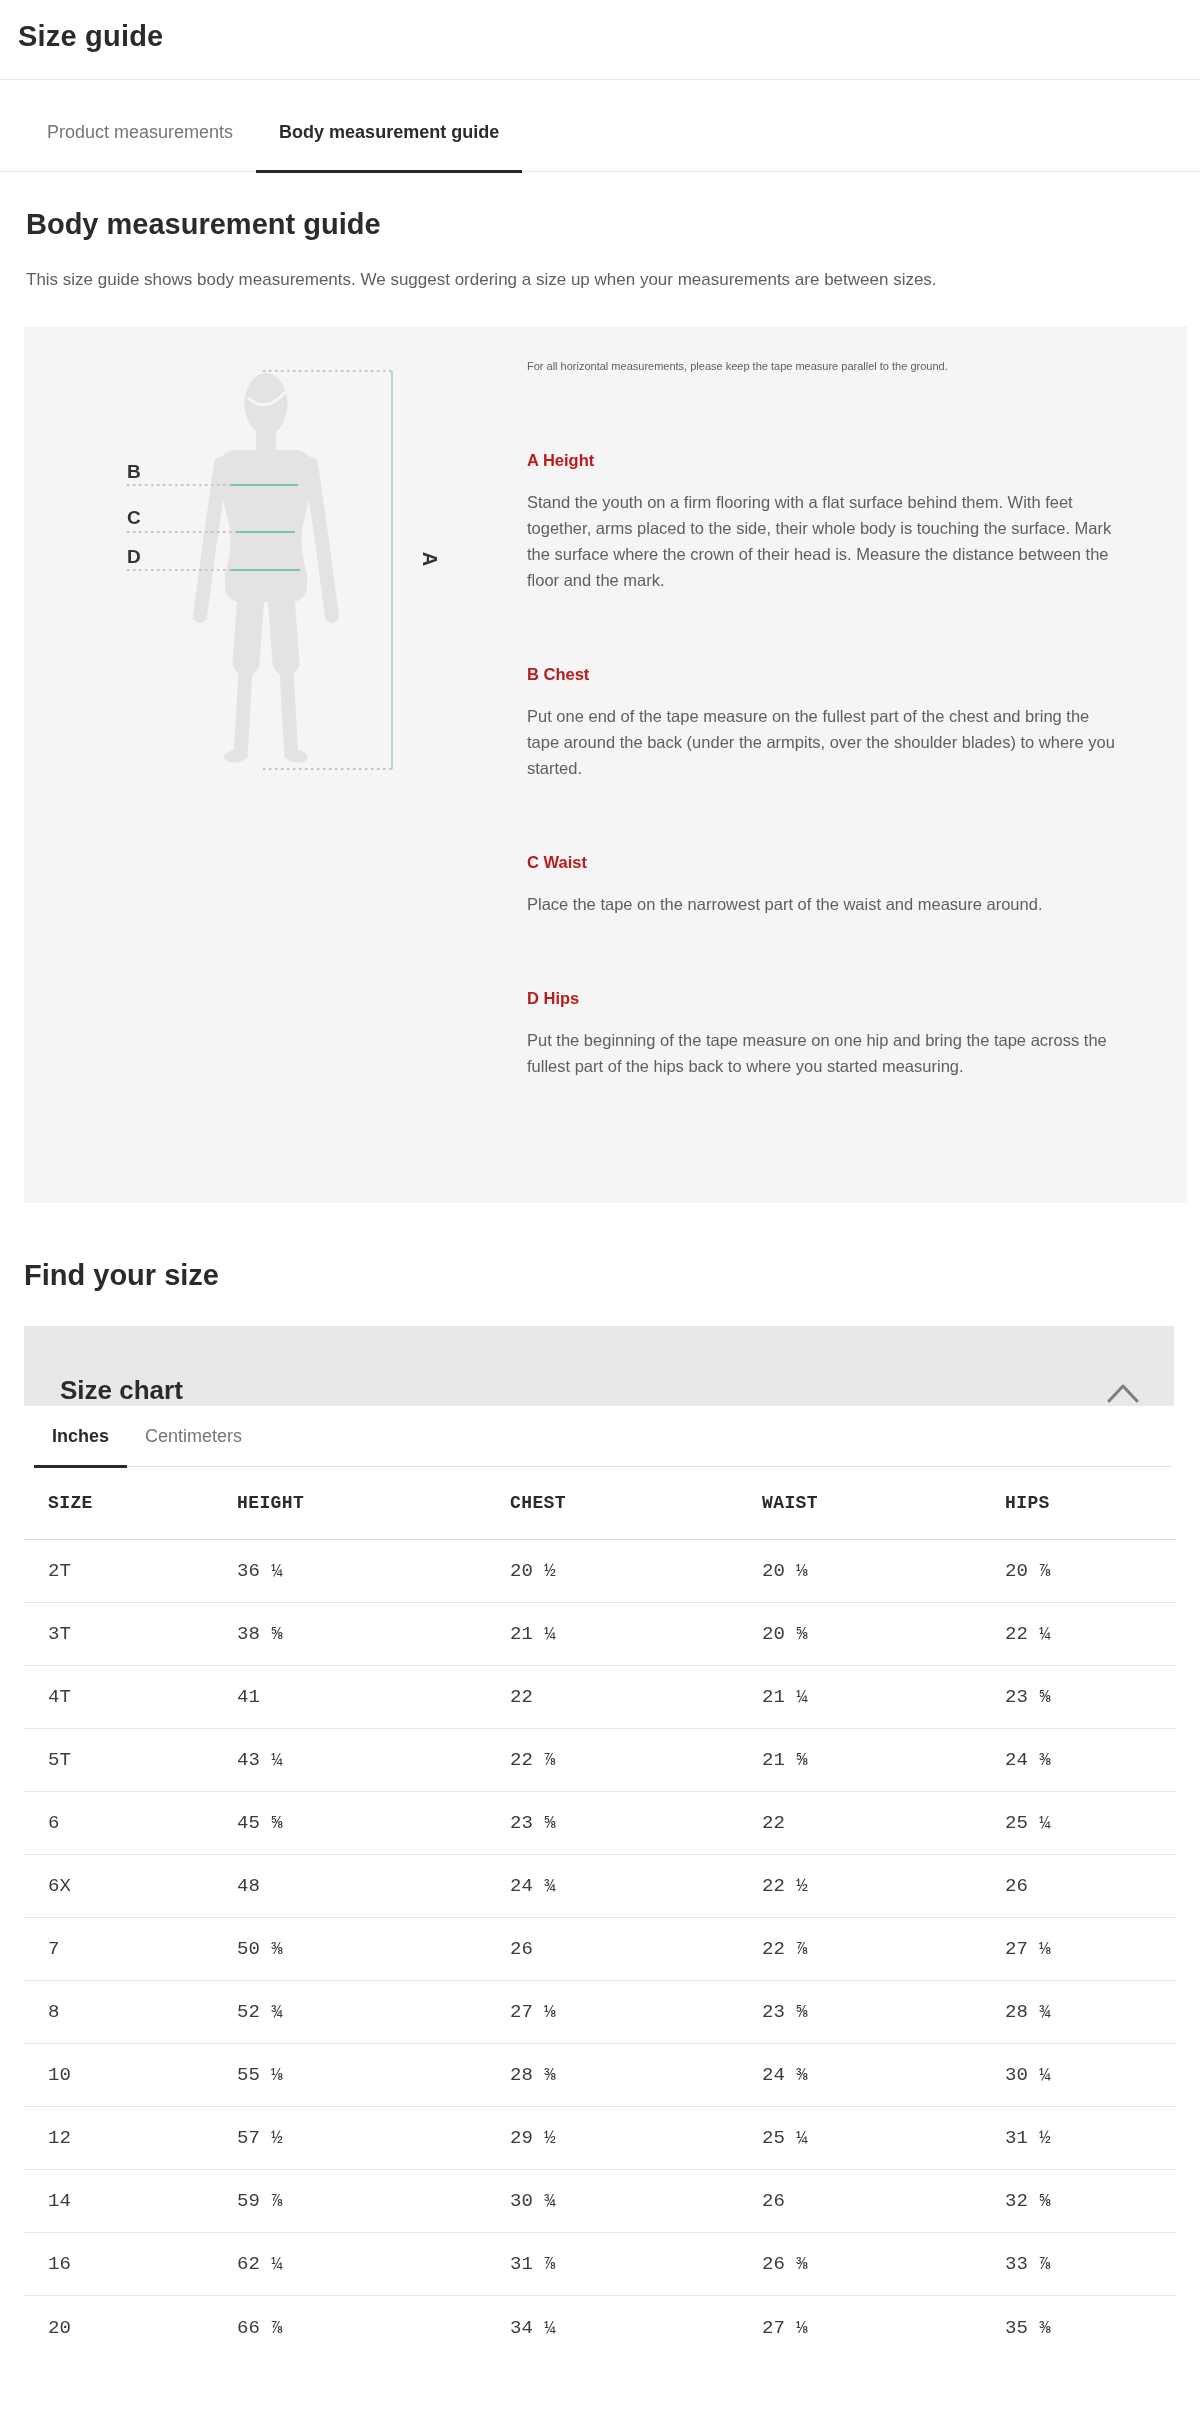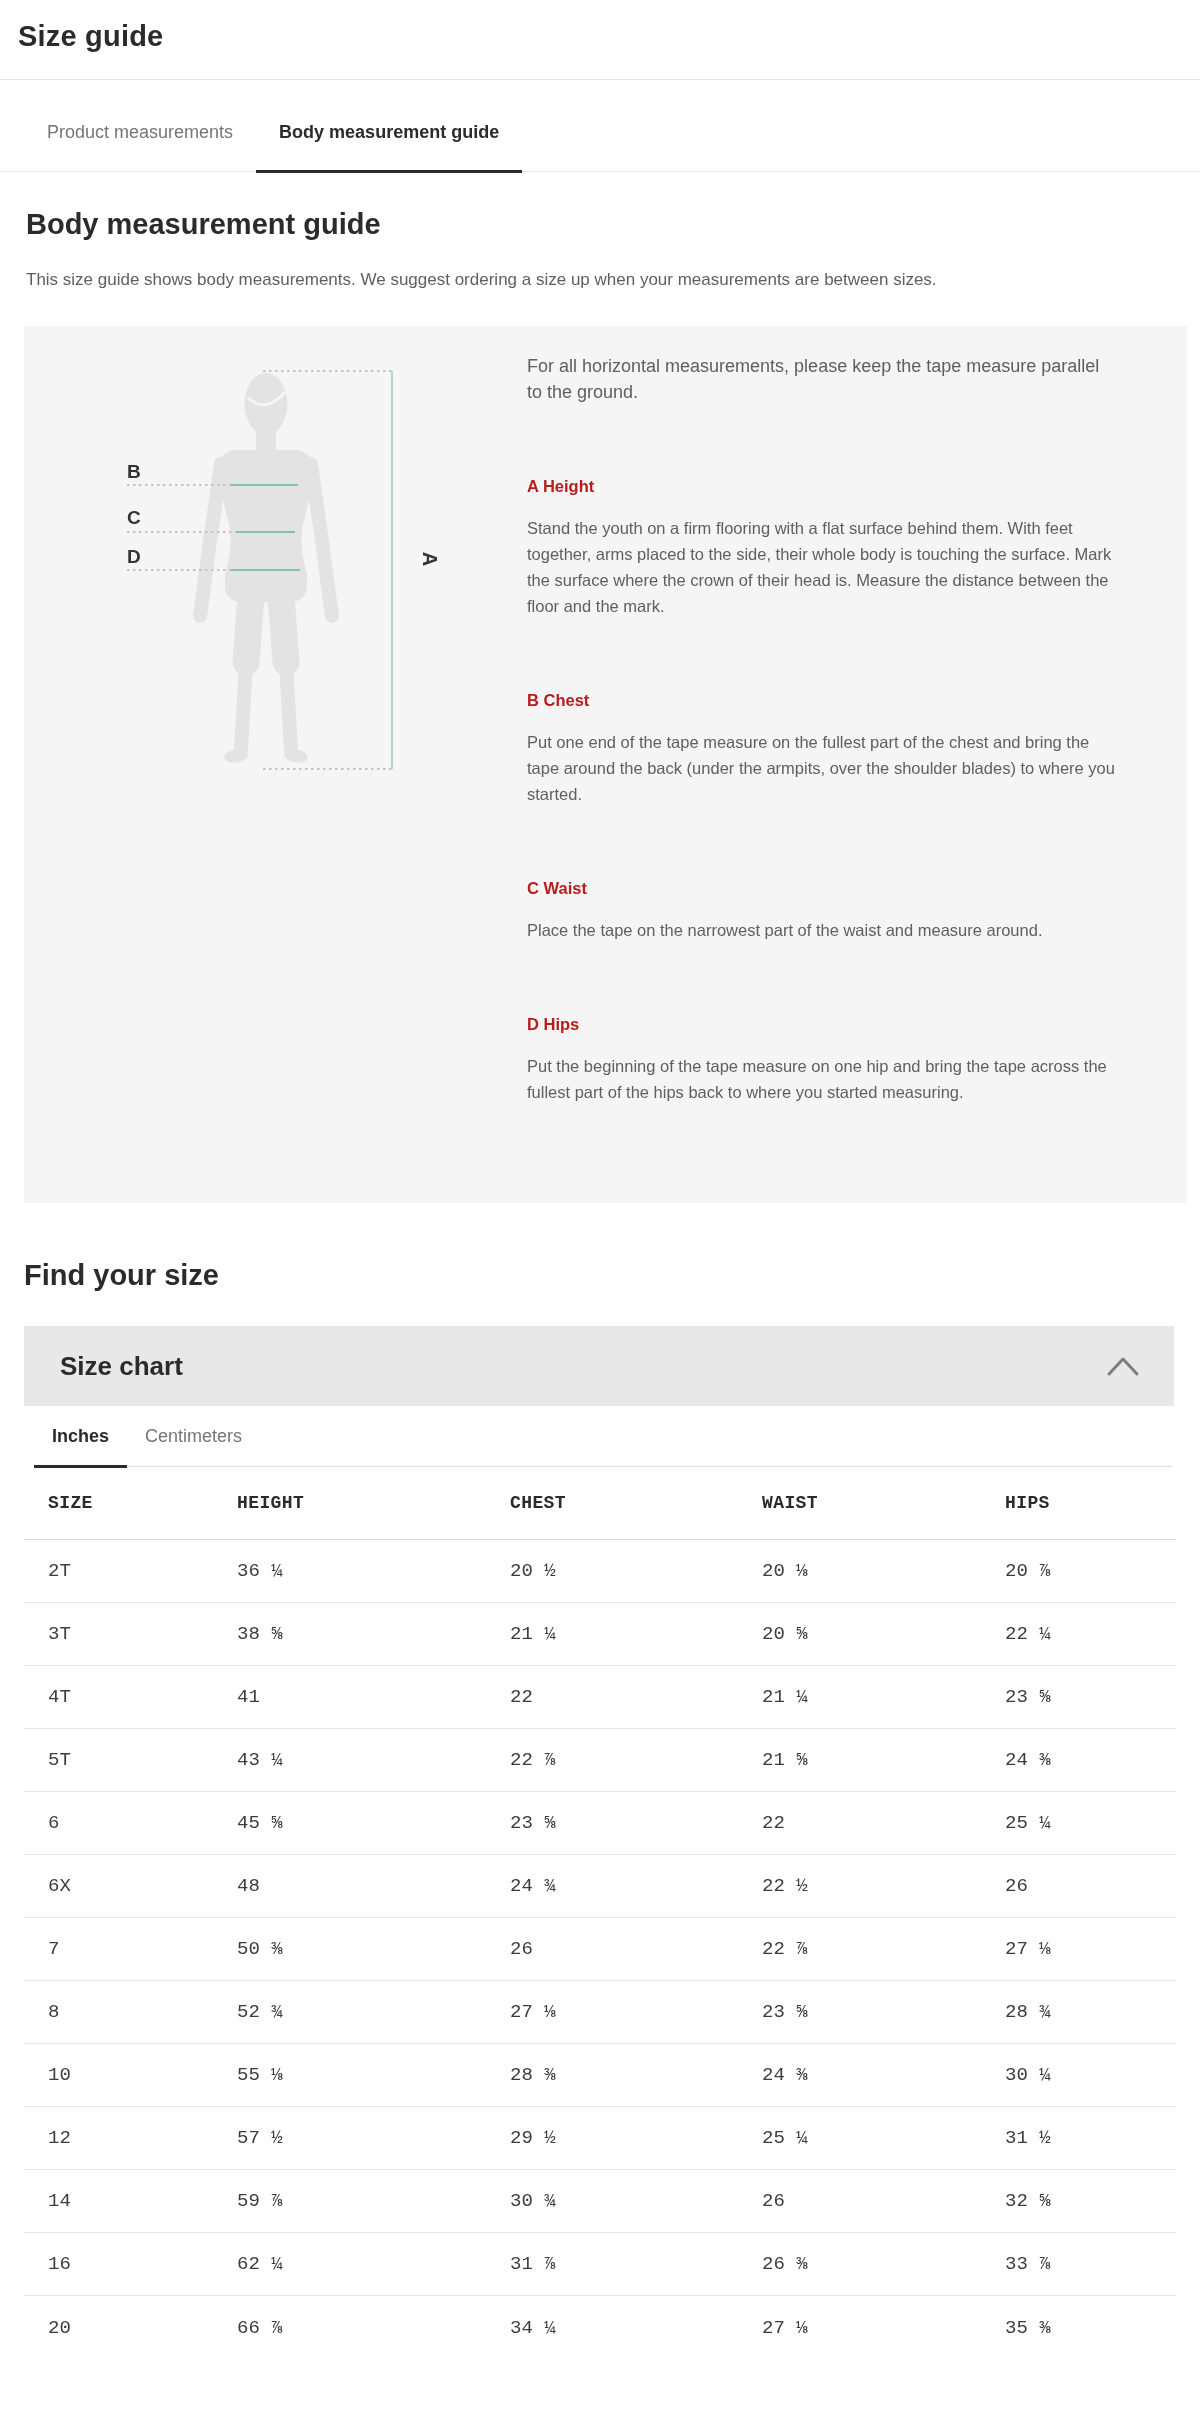--- a/index.html
+++ b/index.html
@@ -22,29 +22,29 @@
   .main-tab.active:after { content:""; position:absolute; left:0; right:0; bottom:-2px; height:3px; background:#2b2b2b; }
 
   
   .guide-h2 { font-size:29px; font-weight:800; margin:36px 0 0 2px; }
   .guide-intro { font-size:17px; color:#5f5f5f; margin:26px 0 0 2px; line-height:26px; }
 
   
   .panel { position:relative; margin-top:33px; height:877px; background:#f5f5f6; width:1163px; }
   .diagram { position:absolute; left:0; top:0; }
   .panel-text { position:absolute; left:503px; top:0; width:592px; color:#5f5f5f; }
-  .panel-note { margin-top:27px; font-size:18px; line-height:26px; }
+  .panel-note { margin-top:27px; font-size:11px; line-height:26px; }
   .sec-label { margin-top:72px; font-size:16.5px; font-weight:700; color:#b91c1c; }
   .sec-text { margin-top:19px; font-size:16.5px; line-height:26px; }
 
   
   .find-h2 { font-size:29px; font-weight:800; margin:56px 0 0 0; }
 
   .size-chart-bar { margin-top:34px; width:1150px; height:80px; background:#e8e8e8;
-    display:flex; align-items:center; justify-content:space-between; padding:0 32px 0 36px; cursor:pointer; }
+    display:flex; align-items:flex-end; justify-content:space-between; padding:0 32px 0 36px; cursor:pointer; }
   .size-chart-title { font-size:26px; font-weight:800; }
   .chevron-up { width:38px; height:26px; }
 
   
   .unit-tabs { display:flex; margin-left:10px; width:1138px; height:61px; border-bottom:1px solid #e0e0e0; align-items:center;text-align:center; }
   .unit-tab { padding:0 18px; font-size:18px; color:#767676; height:100%; display:flex; align-items:center; position:relative; cursor:pointer; }
   .unit-tab.active { color:#2b2b2b; font-weight:700; }
   .unit-tab.active:after { content:""; position:absolute; left:0; right:0; bottom:-2px; height:3px; background:#2b2b2b; }
 
   

